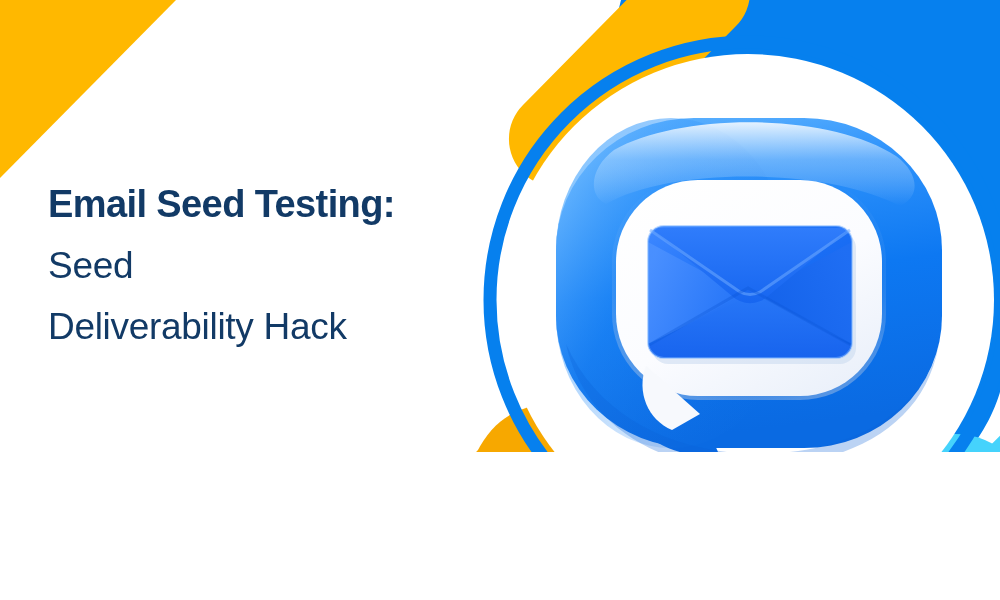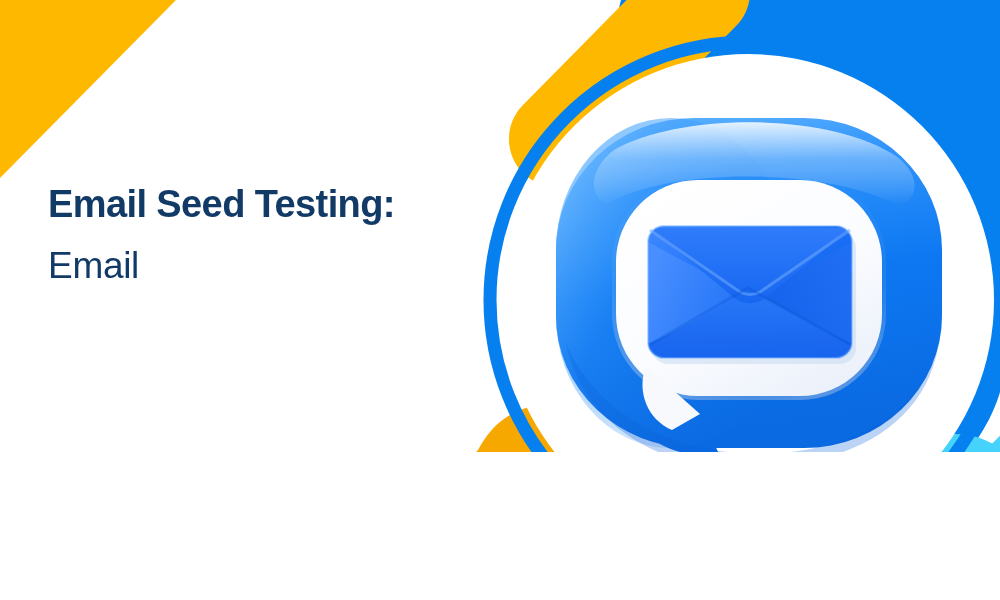--- a/index.html
+++ b/index.html
@@ -207,16 +207,17 @@
         <clipPath id="clipEnvelope">
           <rect x="648" y="226" width="204" height="132" rx="16" ry="16"></rect>
         </clipPath>
       </defs>
 
     </g>
   </svg>
 
   <div id="title-block">
     <div class="t-line bold">Email Seed Testing:</div>
-    <div class="t-line light">Email</div>
+    <div class="t-line light">Seed</div>
+    <div class="t-line light">Deliverability Hack</div>
   </div>
 
 </div>
 
 </body></html>

